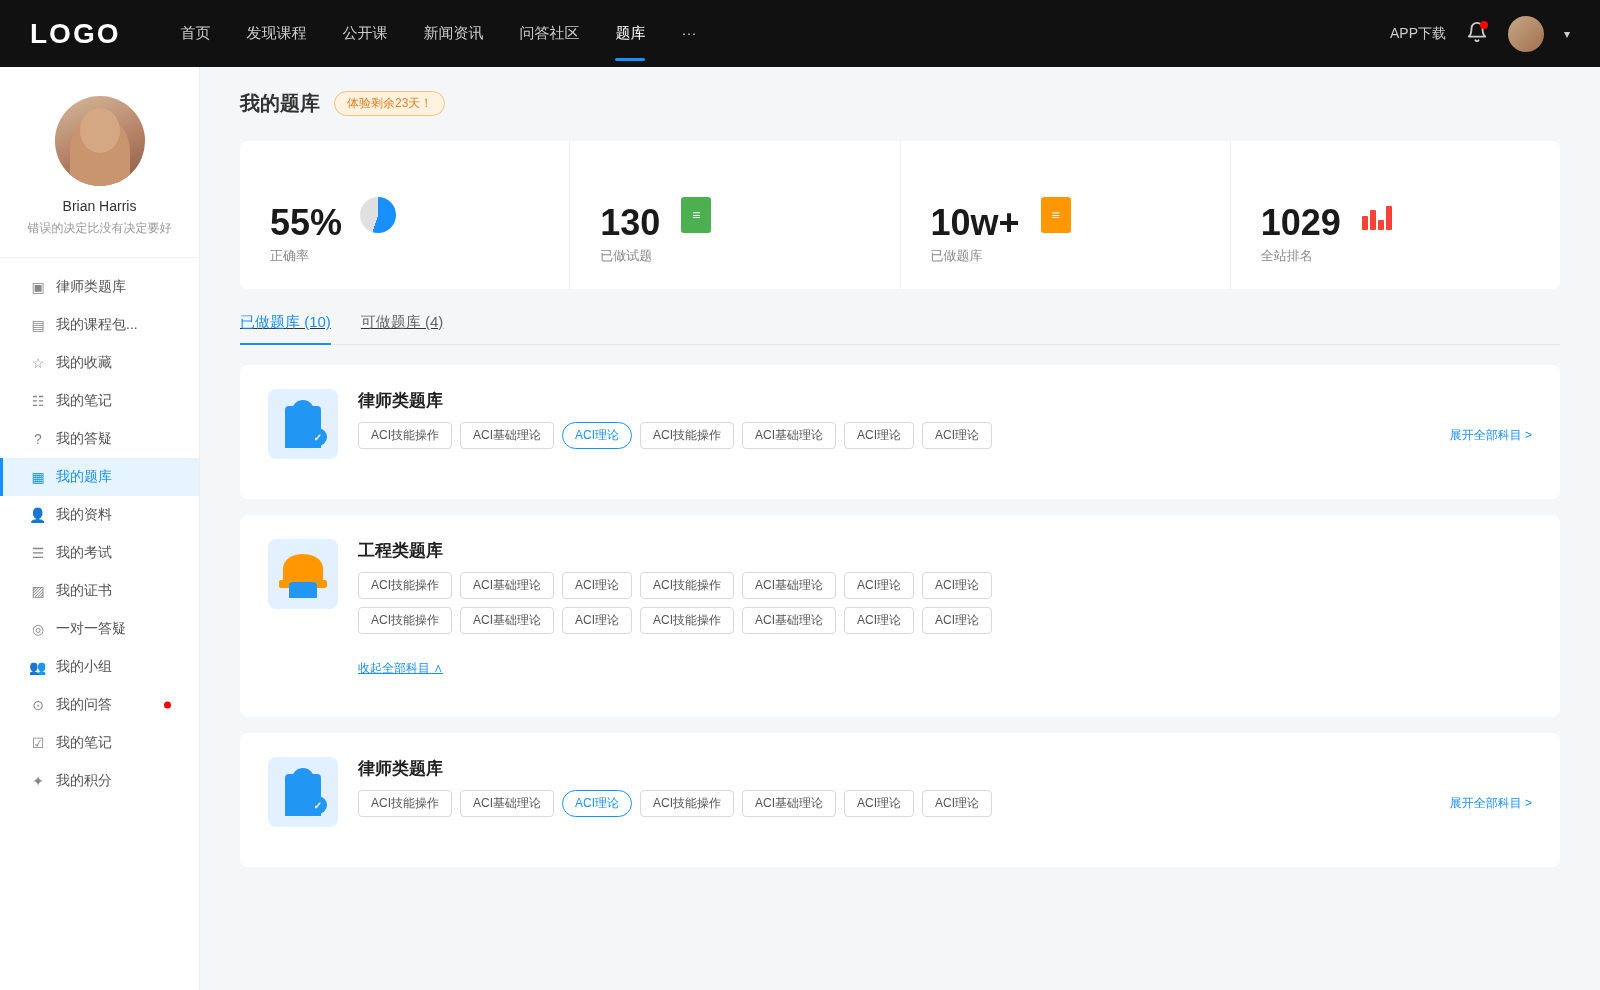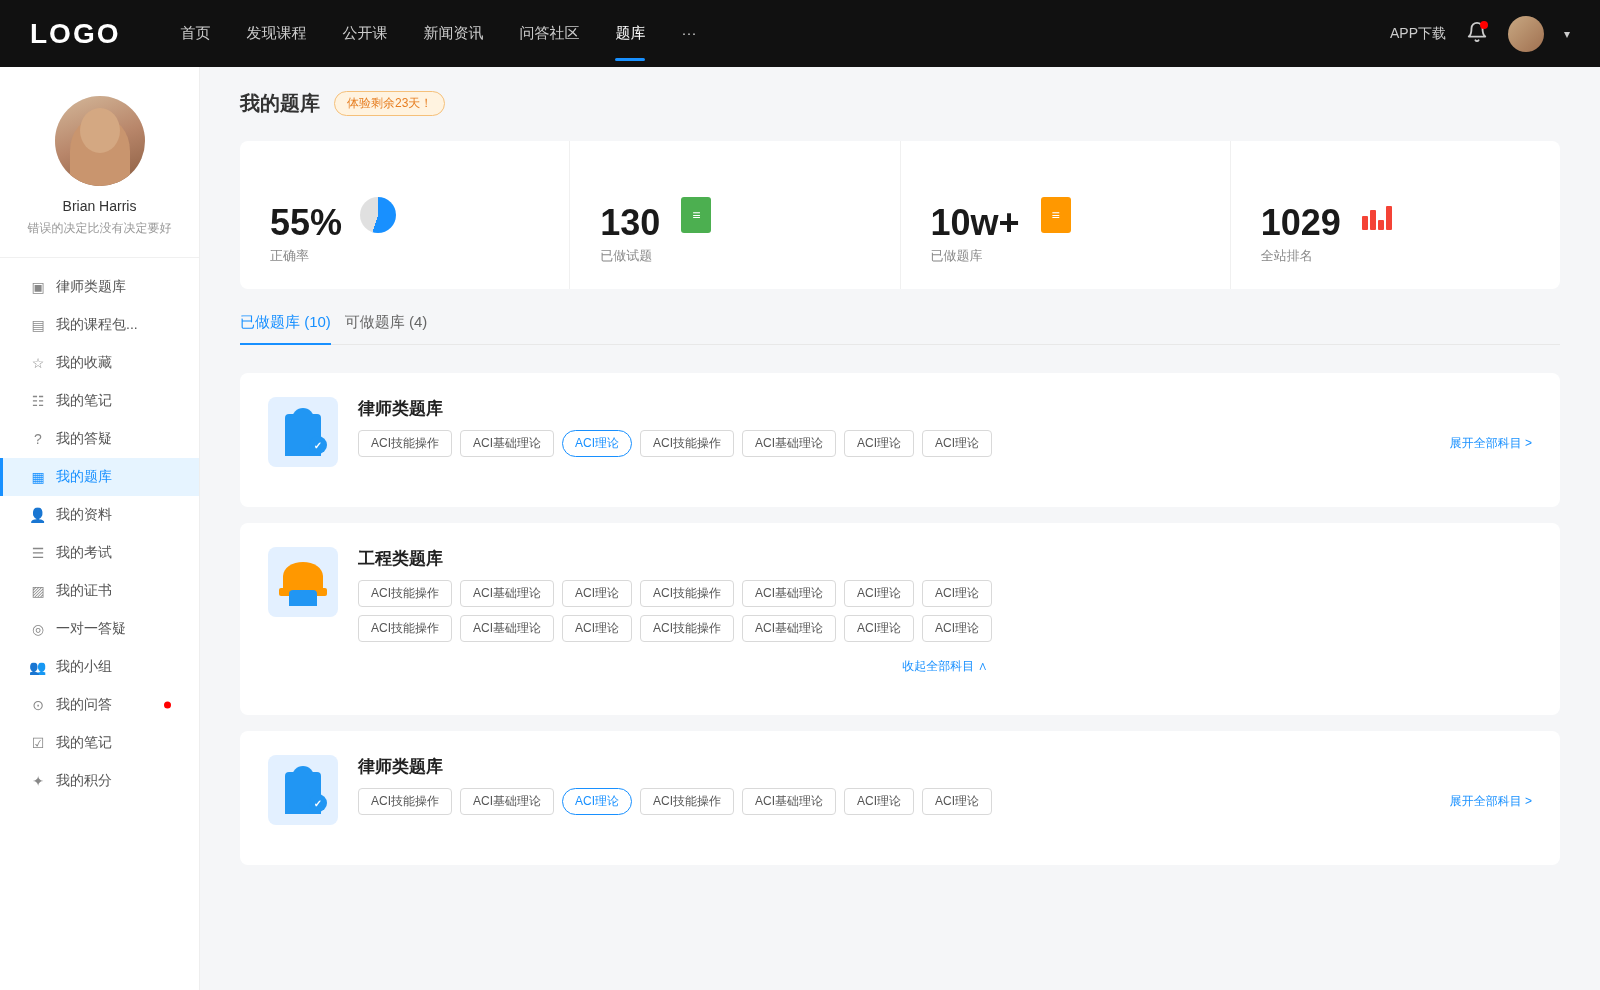--- a/index.html
+++ b/index.html
@@ -319,23 +319,24 @@
     }
     .bar-icon span {
       width: 6px;
       background: #f44336;
       border-radius: 1px;
     }
 
     
     .tabs-row {
       display: flex;
-      gap: 14px;
-      margin-bottom: 28px;
+      gap: 30px;
+      margin-bottom: 20px;
       border-bottom: 1px solid #e8e8e8;
+      text-decoration: underline;
     }
     .tab-item {
       font-size: 15px;
       color: #666;
       padding-bottom: 12px;
       cursor: pointer;
       position: relative;
     }
     .tab-item.active {
       color: #1890ff;
@@ -466,25 +467,26 @@
     }
     .expand-link {
       margin-left: auto;
       font-size: 12px;
       color: #1890ff;
       cursor: pointer;
       white-space: nowrap;
     }
     .collapse-link {
       display: block;
-      text-align: center;
+      text-align: left;
       font-size: 12px;
       color: #1890ff;
       cursor: pointer;
-      margin-top: 16px;
+      margin-top: 26px;
+      text-decoration: underline;
     }
     .qbank-tags-row2 {
       display: flex;
       flex-wrap: wrap;
       gap: 8px;
       margin-top: 8px;
     }
   </style>
 </head>
 <body>

